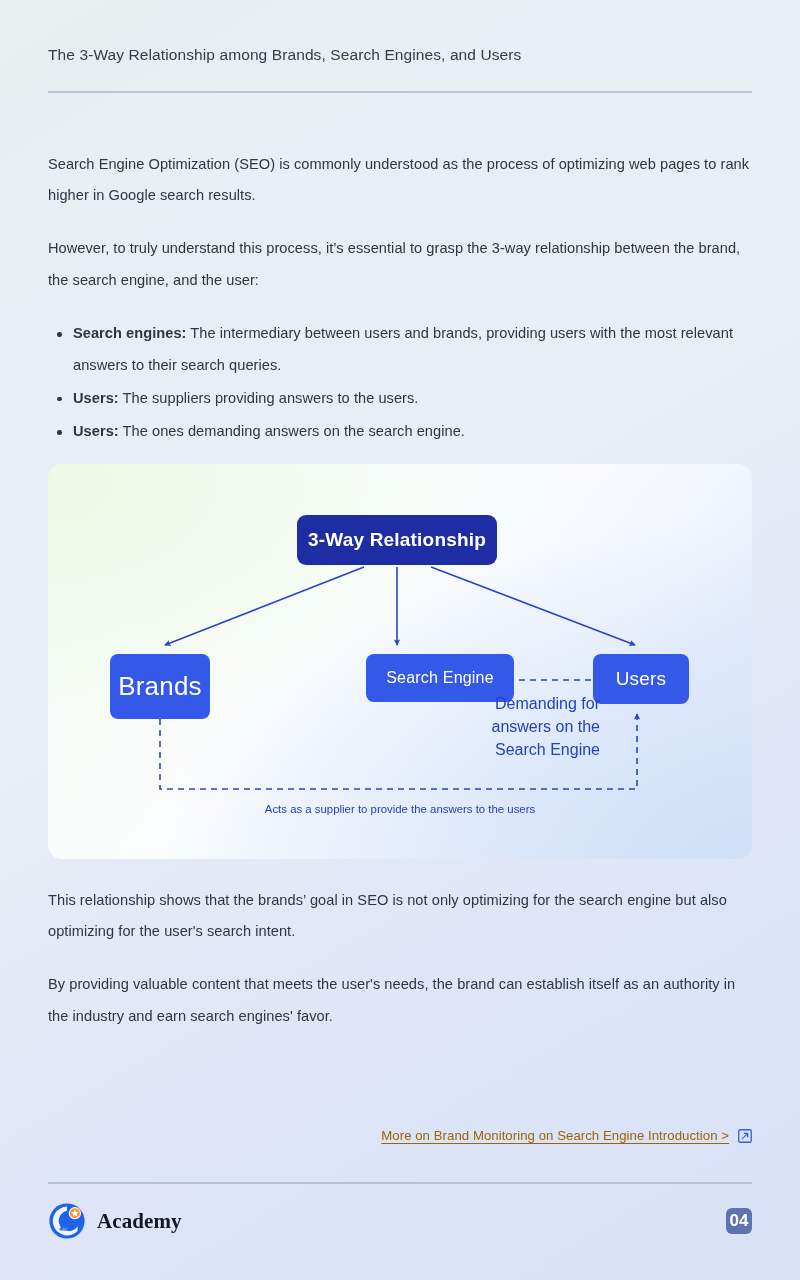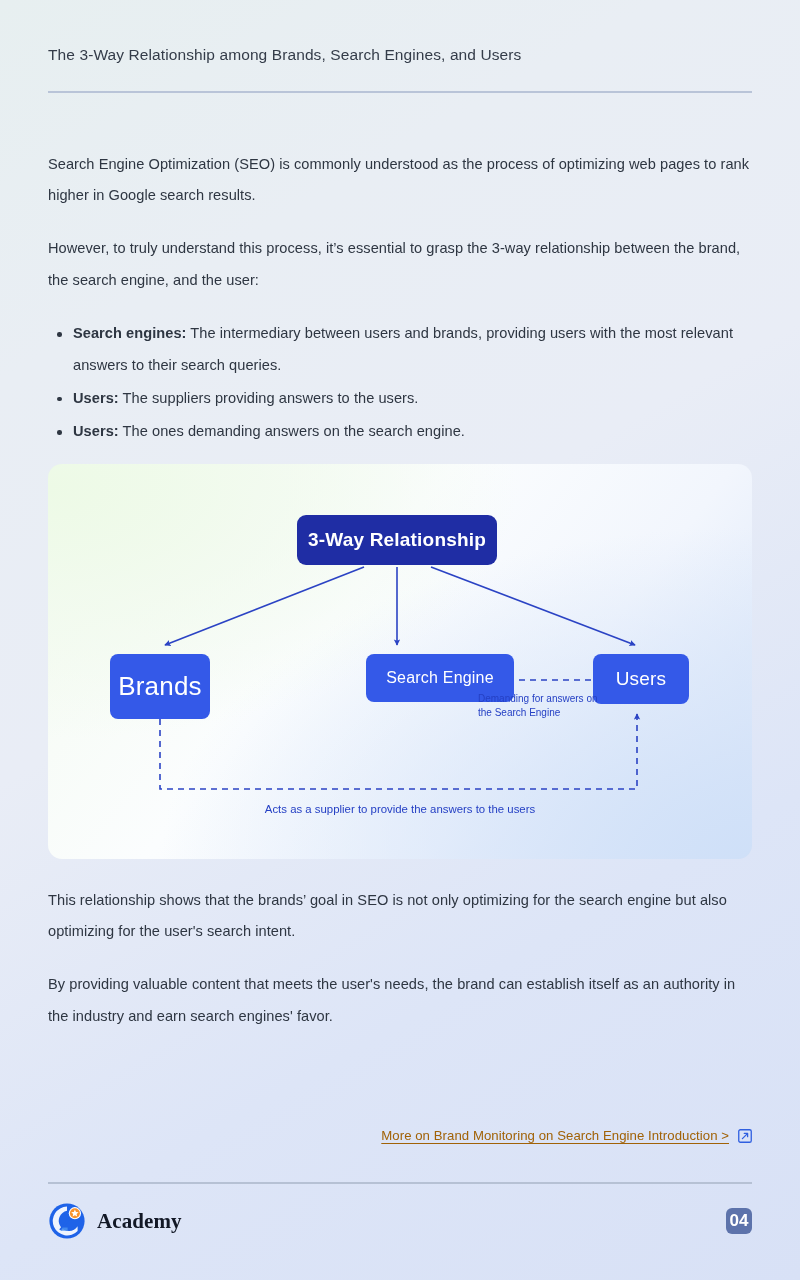--- a/index.html
+++ b/index.html
@@ -151,23 +151,23 @@
     top: 190px;
     width: 96px;
     height: 50px;
     font-size: 19px;
     font-weight: 500;
   }
 
   .edge-label {
     position: absolute;
     color: #2540c4;
-    font-size: 10px;
+    font-size: 16px;
     line-height: 1.45;
-    text-align: left;
+    text-align: right;
     font-weight: 500;
     z-index: 3;
   }
   .label-demanding {
     left: 430px;
     top: 228px;
     width: 122px;
   }
   .label-supplier {
     left: 102px;

